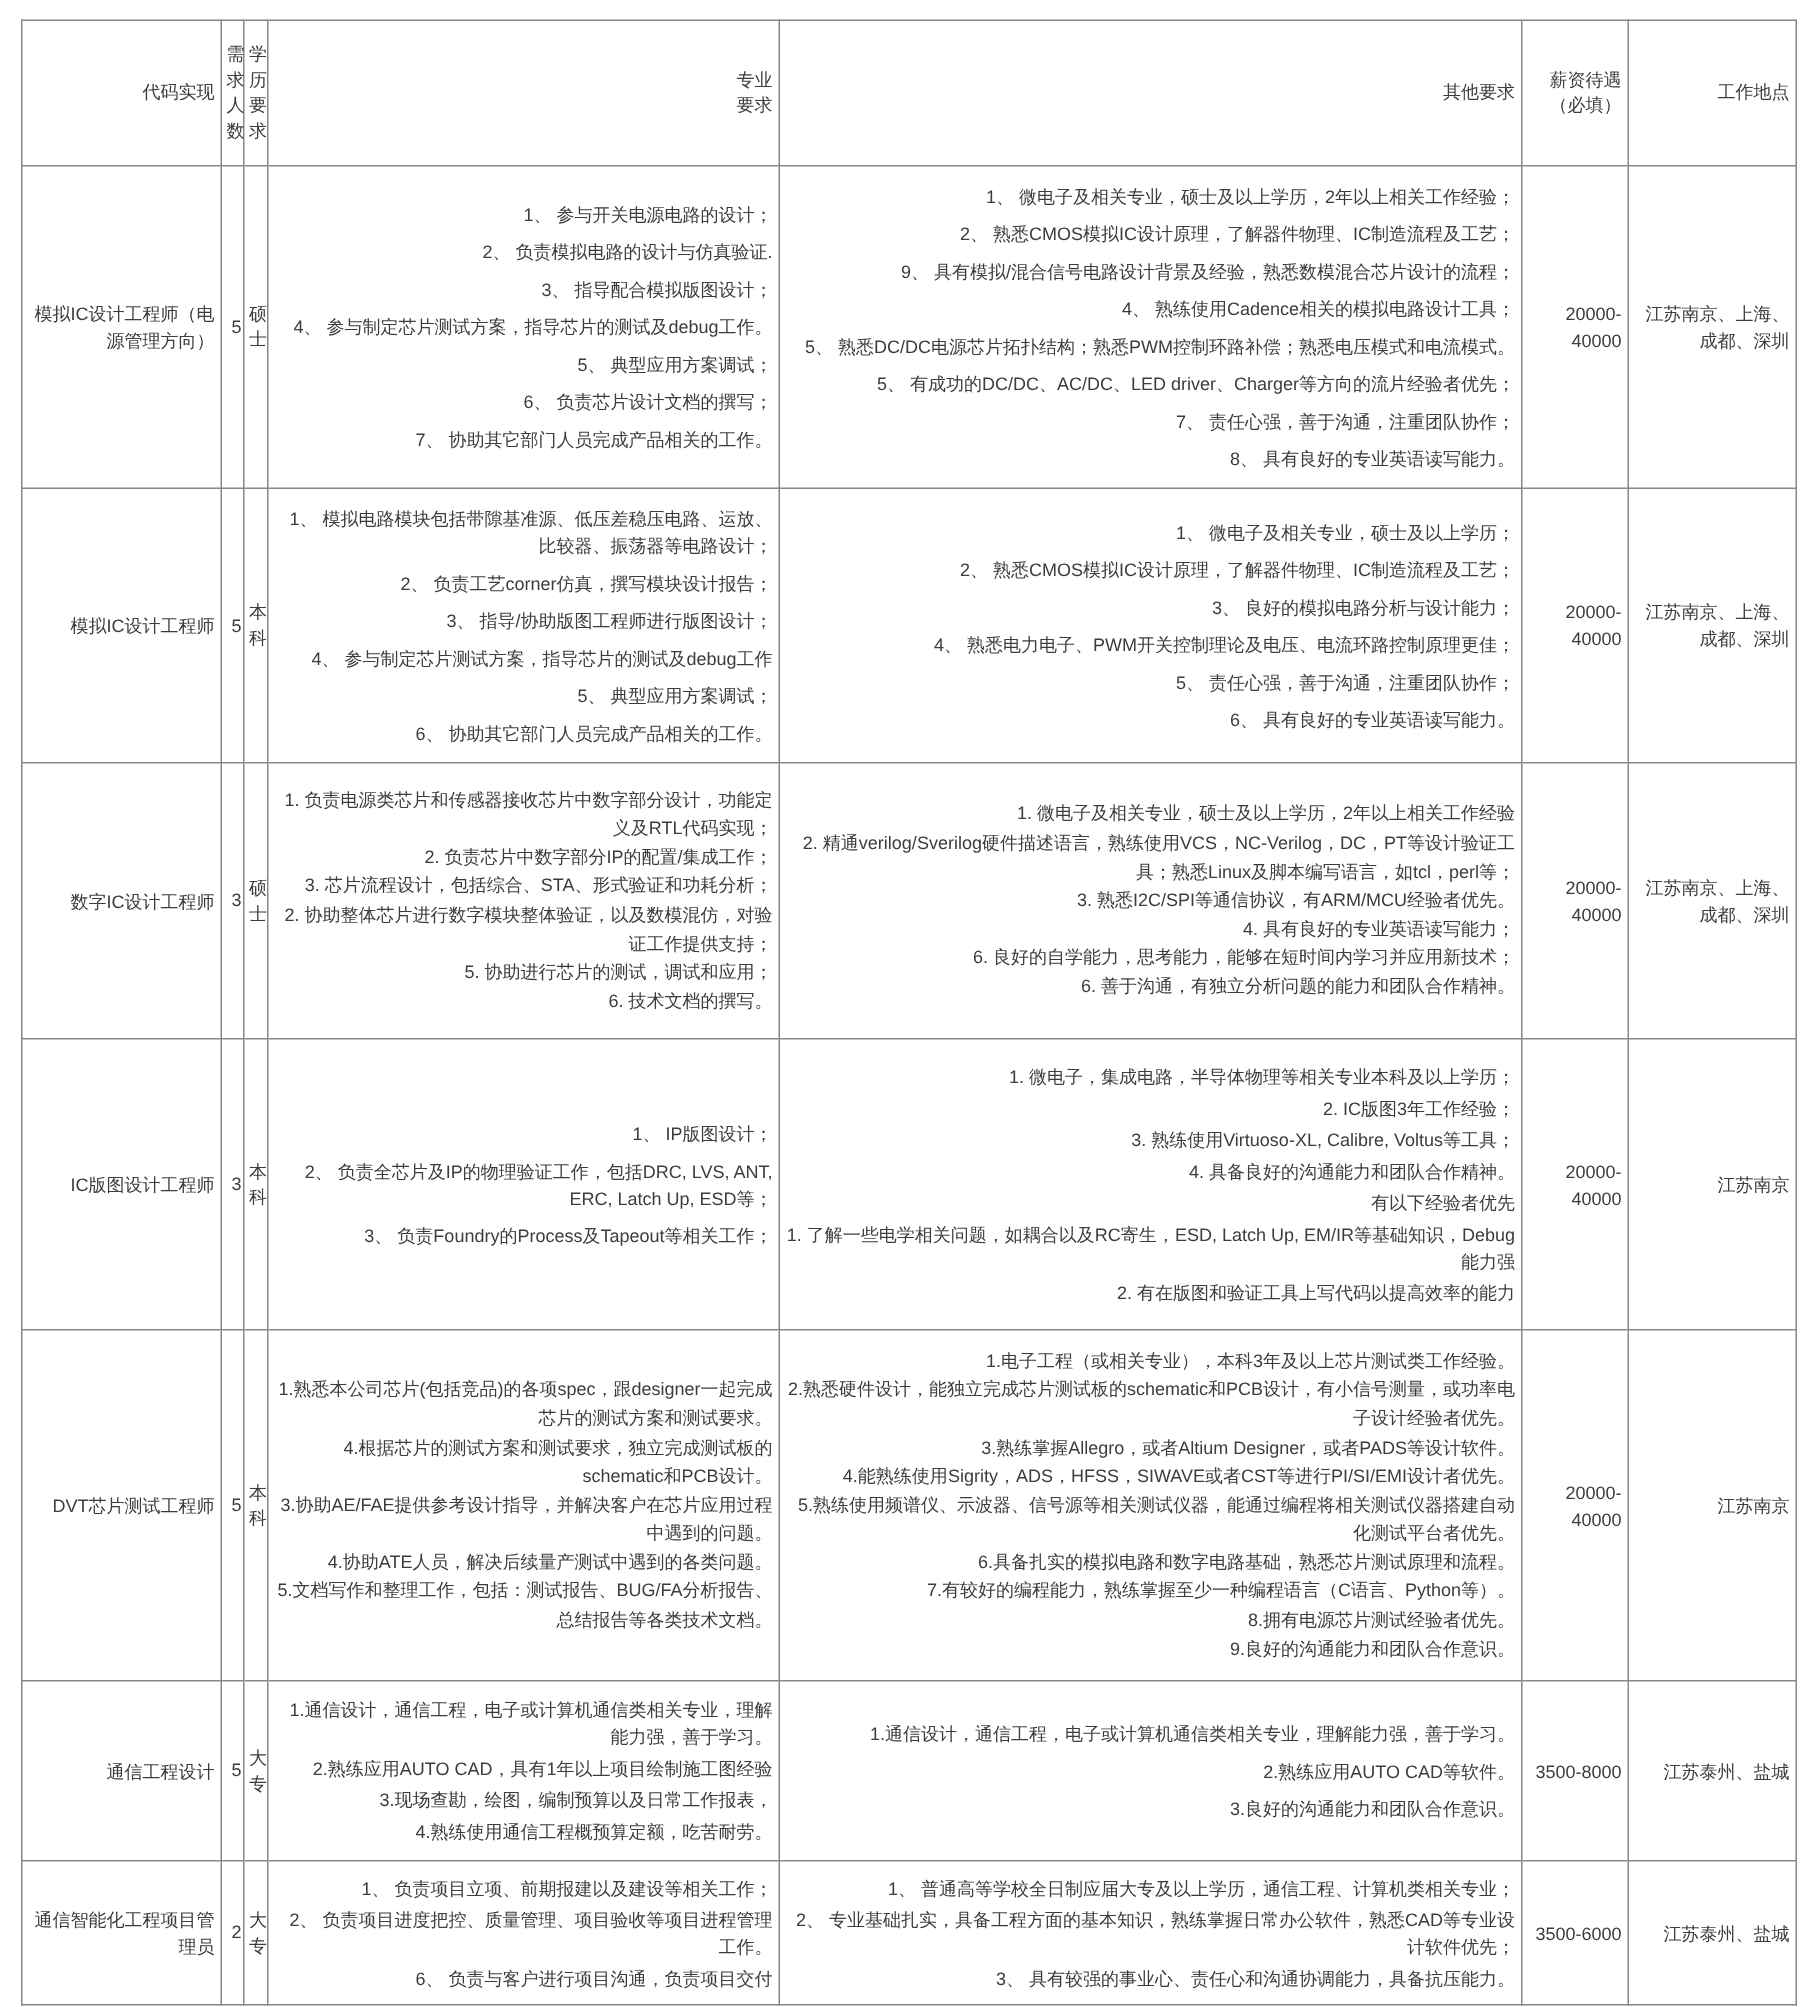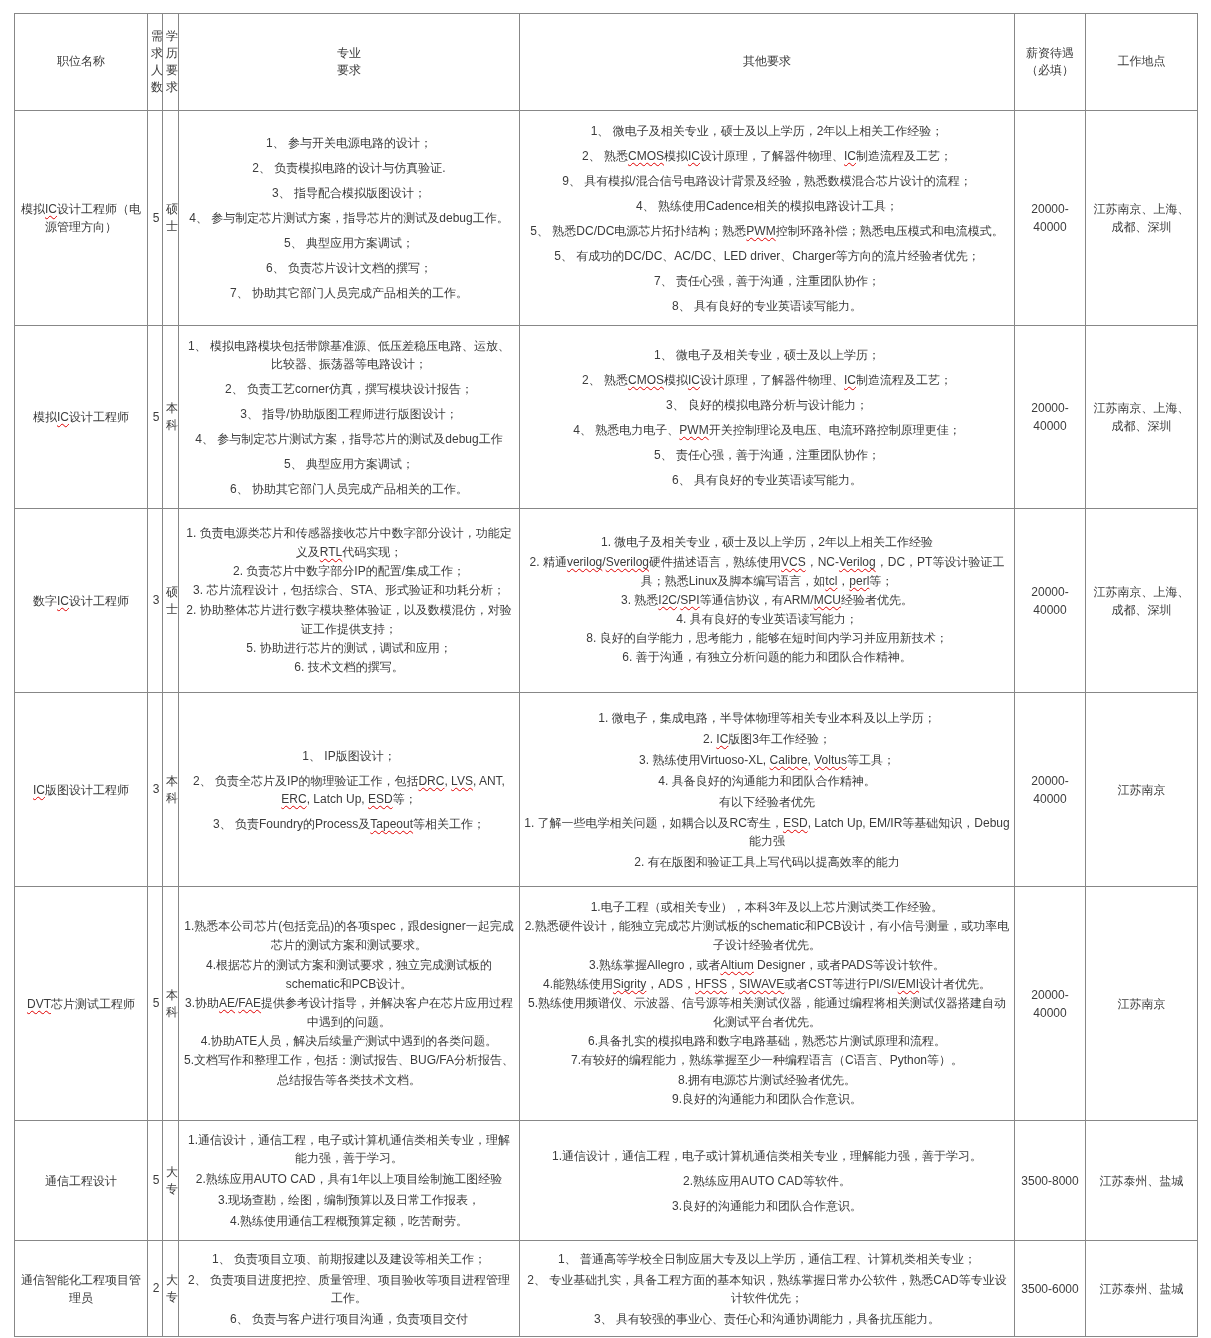--- a/index.html
+++ b/index.html
@@ -13,21 +13,21 @@
     border-collapse: collapse;
     table-layout: fixed;
     width: 1183px;
     font-family: "Liberation Sans", "DejaVu Sans", sans-serif;
     font-size: 12px;
     color: #3c3c3c;
   }
   .job-table th, .job-table td {
     border: 1px solid #878787;
     vertical-align: middle;
-    text-align: center;
+    text-align: right;
     font-weight: normal;
     padding: 2px 4px;
     overflow-wrap: break-word;
     word-break: break-word;
     line-height: 1.5;
   }
   .job-table th {
     height: 92px;
     white-space: pre-line;
     line-height: 1.45;
@@ -37,21 +37,20 @@
     padding: 2px 1px 2px 3px;
     line-height: 1.4;
   }
   .job-table td p {
     margin: 0;
   }
   .job-table td.loose p { margin: 7px 0; }
   .job-table td.semi  p { margin: 3px 0; }
   .job-table td.tight p { margin: 0; line-height: 1.6; }
   .sp {
-    text-decoration: underline;
     text-decoration-style: wavy;
     text-decoration-color: #e00000;
     text-decoration-thickness: 1px;
     text-underline-offset: 2px;
     text-decoration-skip-ink: none;
   }
 </style>
 </head>
 <body>
 
@@ -61,21 +60,21 @@
       <col style="width:133px">
       <col style="width:15px">
       <col style="width:16px">
       <col style="width:341px">
       <col style="width:495px">
       <col style="width:71px">
       <col style="width:112px">
     </colgroup>
     <thead>
       <tr>
-        <th class="c-pos">职位名称</th>
+        <th class="c-pos">代码实现</th>
         <th class="c-num">需求人数</th>
         <th class="c-edu">学历要求</th>
         <th class="c-maj">专业
 要求</th>
         <th class="c-oth">其他要求</th>
         <th class="c-sal">薪资待遇（必填）</th>
         <th class="c-loc">工作地点</th>
       </tr>
     </thead>
     <tbody id="job-tbody">
@@ -138,21 +137,21 @@
             <p>3. 芯片流程设计，包括综合、STA、形式验证和功耗分析；</p>
             <p>2. 协助整体芯片进行数字模块整体验证，以及数模混仿，对验证工作提供支持；</p>
             <p>5. 协助进行芯片的测试，调试和应用；</p>
             <p>6. 技术文档的撰写。</p>
           </td>
           <td class="c-oth tight">
             <p>1. 微电子及相关专业，硕士及以上学历，2年以上相关工作经验</p>
             <p>2. 精通<span class="sp">verilog</span>/<span class="sp">Sverilog</span>硬件描述语言，熟练使用<span class="sp">VCS</span>，NC-<span class="sp">Verilog</span>，DC，PT等设计验证工具；熟悉Linux及脚本编写语言，如<span class="sp">tcl</span>，<span class="sp">perl</span>等；</p>
             <p>3. 熟悉<span class="sp">I2C</span>/<span class="sp">SPI</span>等通信协议，有ARM/<span class="sp">MCU</span>经验者优先。</p>
             <p>4. 具有良好的专业英语读写能力；</p>
-            <p>8. 良好的自学能力，思考能力，能够在短时间内学习并应用新技术；</p>
+            <p>6. 良好的自学能力，思考能力，能够在短时间内学习并应用新技术；</p>
             <p>6. 善于沟通，有独立分析问题的能力和团队合作精神。</p>
           </td>
           <td class="c-sal">20000-40000</td>
           <td class="c-loc">江苏南京、上海、成都、深圳</td>
         </tr>
         <tr style="height: 194px;">
           <td class="c-pos"><span class="sp">IC</span>版图设计工程师</td>
           <td class="c-num">3</td>
           <td class="c-edu">本科</td>
           <td class="c-maj loose">

